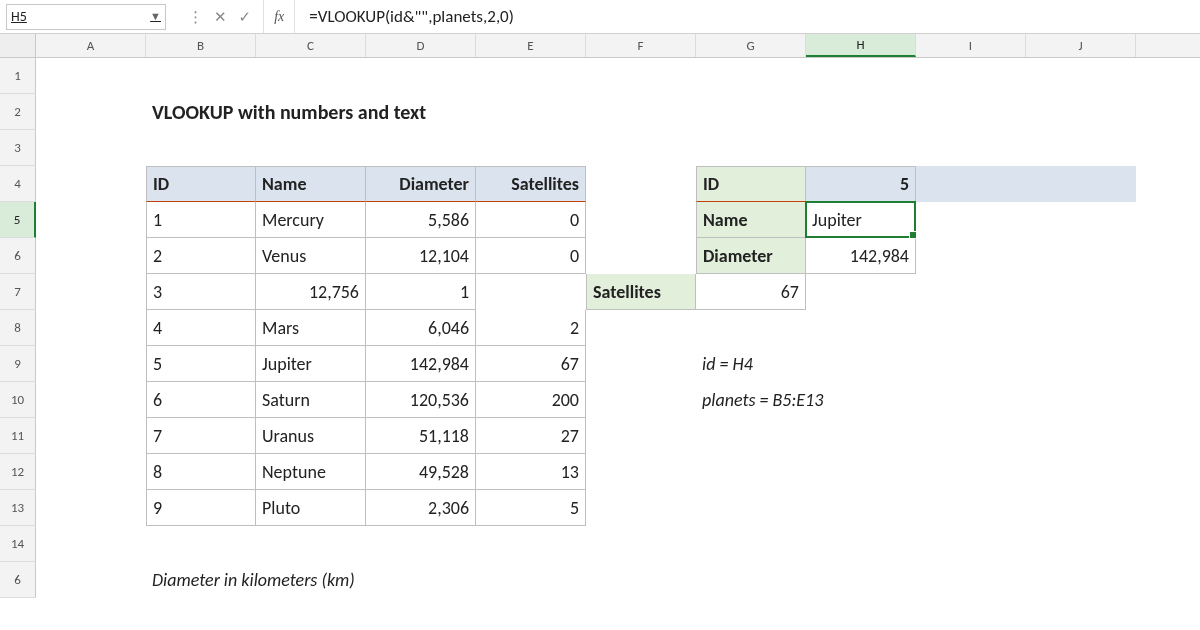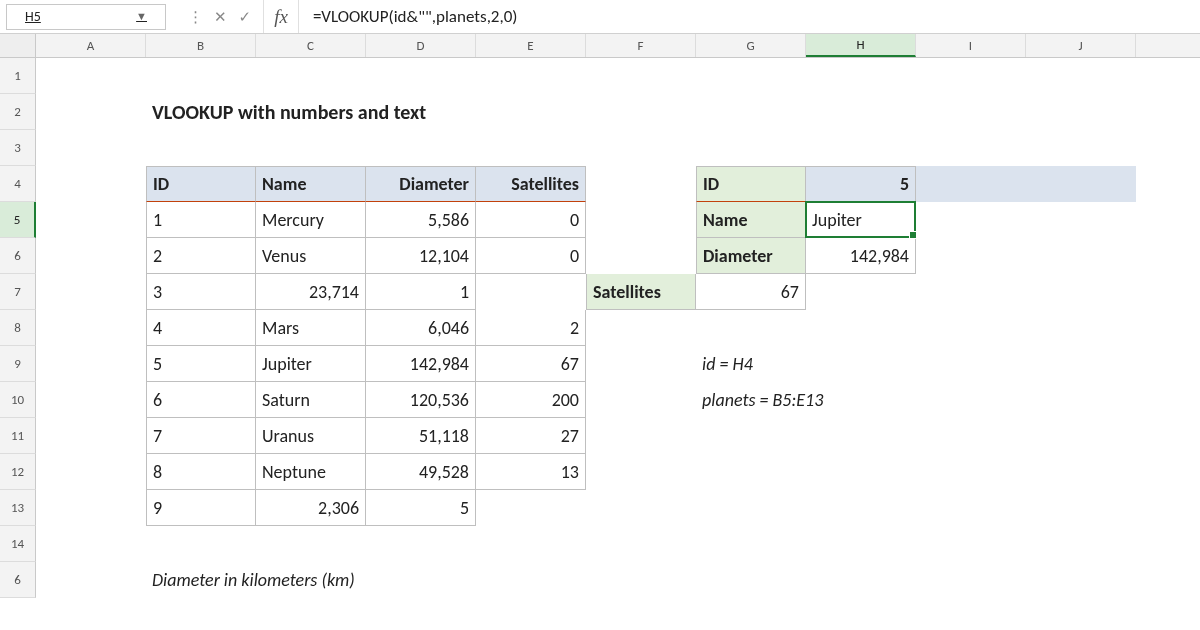--- a/index.html
+++ b/index.html
@@ -21,21 +21,21 @@
     background: #fff;
   }
   .name-box {
     display: flex;
     align-items: center;
     justify-content: space-between;
     width: 160px;
     height: 26px;
     margin-left: 6px;
     border: 1px solid #c8c8c8;
-    padding: 0 18px;
+    padding: 0 4px;
     background: #fff;
     font-size: 14px;
     text-decoration: underline;
   }
   .name-box .chev { color: #666; font-size: 11px; }
   .fb-controls {
     display: flex;
     align-items: center;
     gap: 12px;
     padding: 0 12px;
@@ -43,21 +43,21 @@
     border-right: 1px solid #e0e0e0;
     margin-left: 10px;
     height: 100%;
   }
   .fb-controls .dots { letter-spacing: -1px; }
   .fb-controls .x { font-weight: normal; }
   .fb-controls .chk { }
   .fx-label {
     font-style: italic;
     font-family: "Times New Roman", serif;
-    font-size: 19px;
+    font-size: 14px;
     color: #555;
     padding: 0 10px;
     border-right: 1px solid #e0e0e0;
     height: 100%;
     display: flex;
     align-items: center;
   }
   .formula-input {
     flex: 1;
     padding-left: 14px;
@@ -273,21 +273,21 @@
     <div class="cell first lbl lk" style="background:#e2efdb;font-weight:bold;">Diameter</div>
     <div class="cell rt lk" style="border-right:1px solid #bfbfbf;border-bottom:1px solid #bfbfbf;">142,984</div>
     <div class="cell" style="border:none;"></div>
     <div class="cell" style="border:none;"></div>
   </div>
 
   <div class="row tbl">
     <div class="rh">7</div>
     <div class="cell" style="border:none;"></div>
     <div class="cell first">3</div>
-    <div class="cell rt">23,714</div>
+    <div class="cell rt">12,756</div>
     <div class="cell rt">1</div>
     <div class="cell" style="border:none;"></div>
     <div class="cell first lbl lk" style="background:#e2efdb;font-weight:bold;">Satellites</div>
     <div class="cell rt lk" style="border-right:1px solid #bfbfbf;border-bottom:1px solid #bfbfbf;">67</div>
     <div class="cell" style="border:none;"></div>
     <div class="cell" style="border:none;"></div>
   </div>
 
   <div class="row tbl">
     <div class="rh">8</div>
@@ -356,20 +356,21 @@
     <div class="cell" style="border:none;"></div>
     <div class="cell" style="border:none;"></div>
     <div class="cell" style="border:none;"></div>
     <div class="cell" style="border:none;"></div>
   </div>
 
   <div class="row tbl">
     <div class="rh">13</div>
     <div class="cell" style="border:none;"></div>
     <div class="cell first">9</div>
+    <div class="cell">Pluto</div>
     <div class="cell rt">2,306</div>
     <div class="cell rt">5</div>
     <div class="cell" style="border:none;"></div>
     <div class="cell" style="border:none;"></div>
     <div class="cell" style="border:none;"></div>
     <div class="cell" style="border:none;"></div>
     <div class="cell" style="border:none;"></div>
   </div>
 
   <div class="row">

